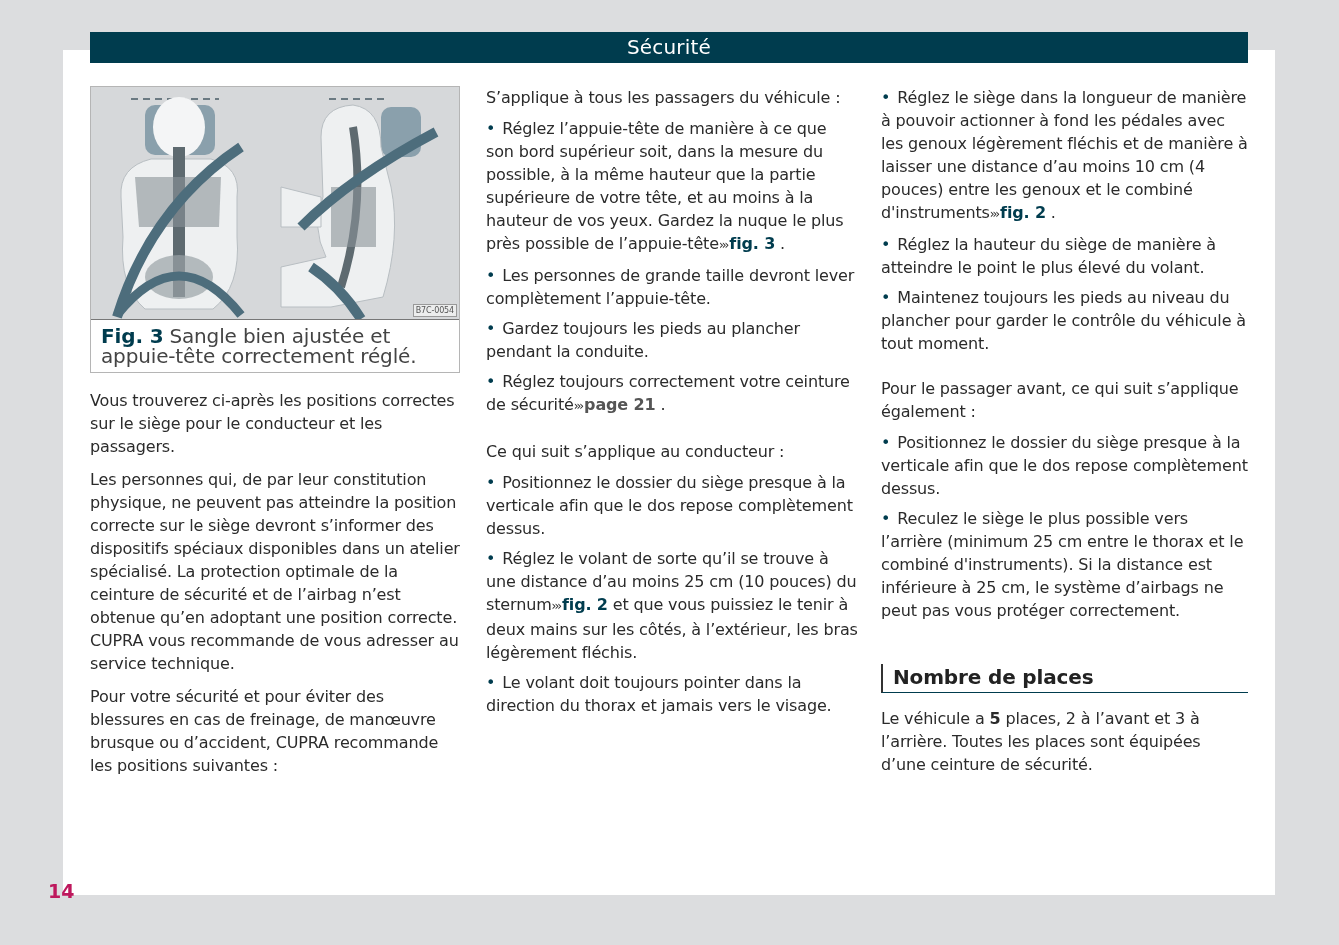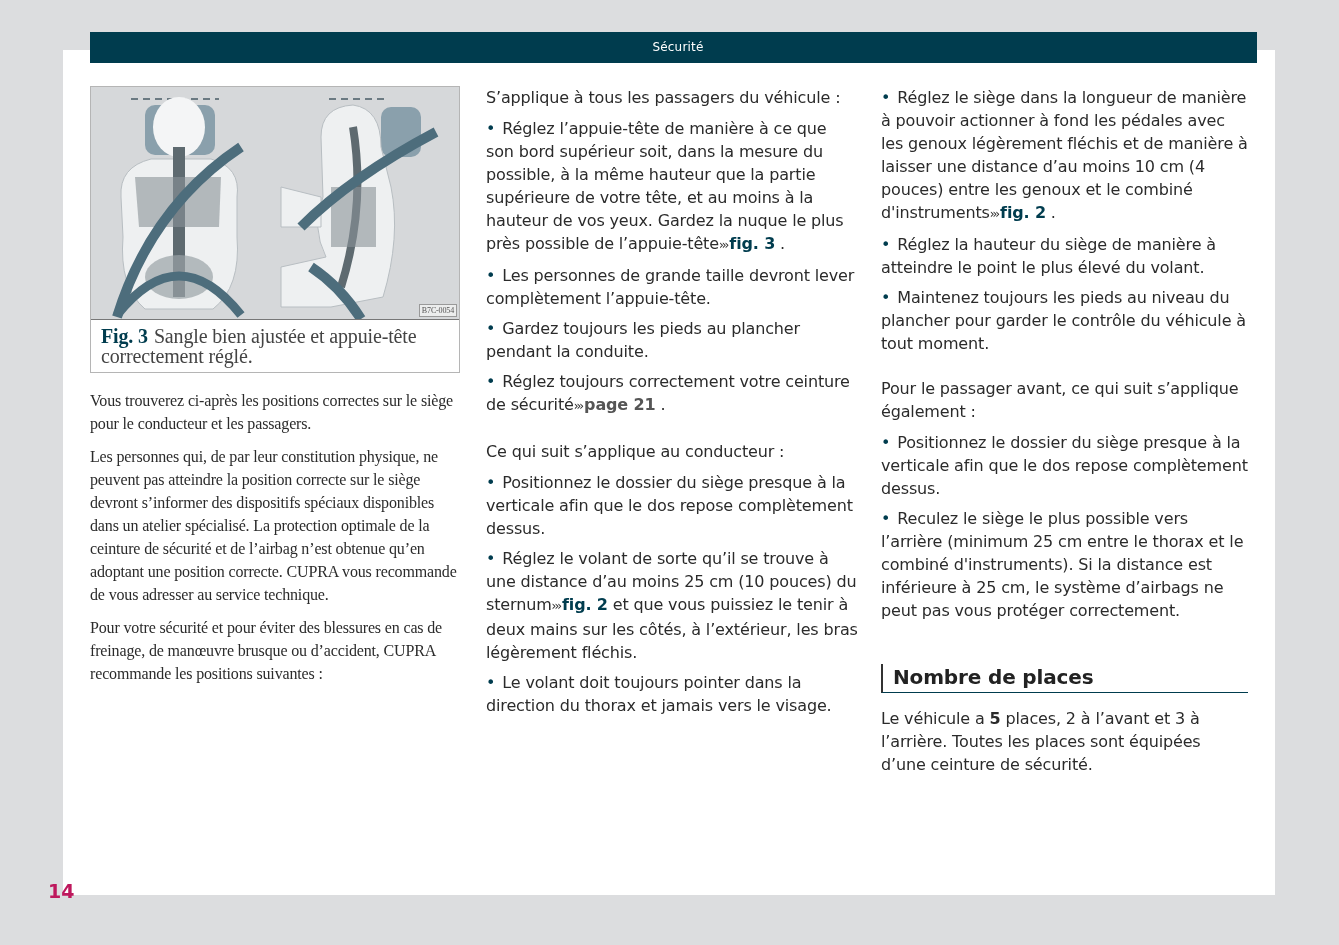--- a/index.html
+++ b/index.html
@@ -9,29 +9,28 @@
     font-family:"DejaVu Sans", sans-serif;
     color:#2b2b2b;
   }
   .page {
     position:absolute; left:63px; top:50px; width:1212px; height:845px;
     background:#ffffff;
   }
   .header-bar {
     position:absolute; left:90px; top:32px; width:1158px; height:31px;
     background:#003c4e;
-    color:#ffffff; font-size:12px; line-height:31px; text-align:center;
+    color:#ffffff; font-size:20px; line-height:31px; text-align:center;
     letter-spacing:0.2px;
-    padding-left:9px;
   }
   .page-number {
     position:absolute; left:48px; top:880px; font-size:19px; font-weight:bold; color:#be185d;
   }
   .col { position:absolute; top:86px; font-size:16px; line-height:23px; letter-spacing:-0.15px; }
-  .col1 { left:90px; width:372px;font-family:Liberation Serif, serif; }
+  .col1 { left:90px; width:372px; }
   .col2 { left:486px; width:372px; }
   .col3 { left:881px; width:367px; }
   p { margin:0 0 10px 0; }
   .bold-head { font-weight:normal; margin-bottom:8px; }
   .bullet { margin:0 0 7px 0; }
   .bullet::before { content:"\2022"; color:#003c4e; margin-right:7px; }
   .ref { font-weight:bold; color:#003c4e; }
   .ref.grey { color:#555; }
   .arrow { font-size:12px; letter-spacing:-2px; margin-right:2px; }
 

